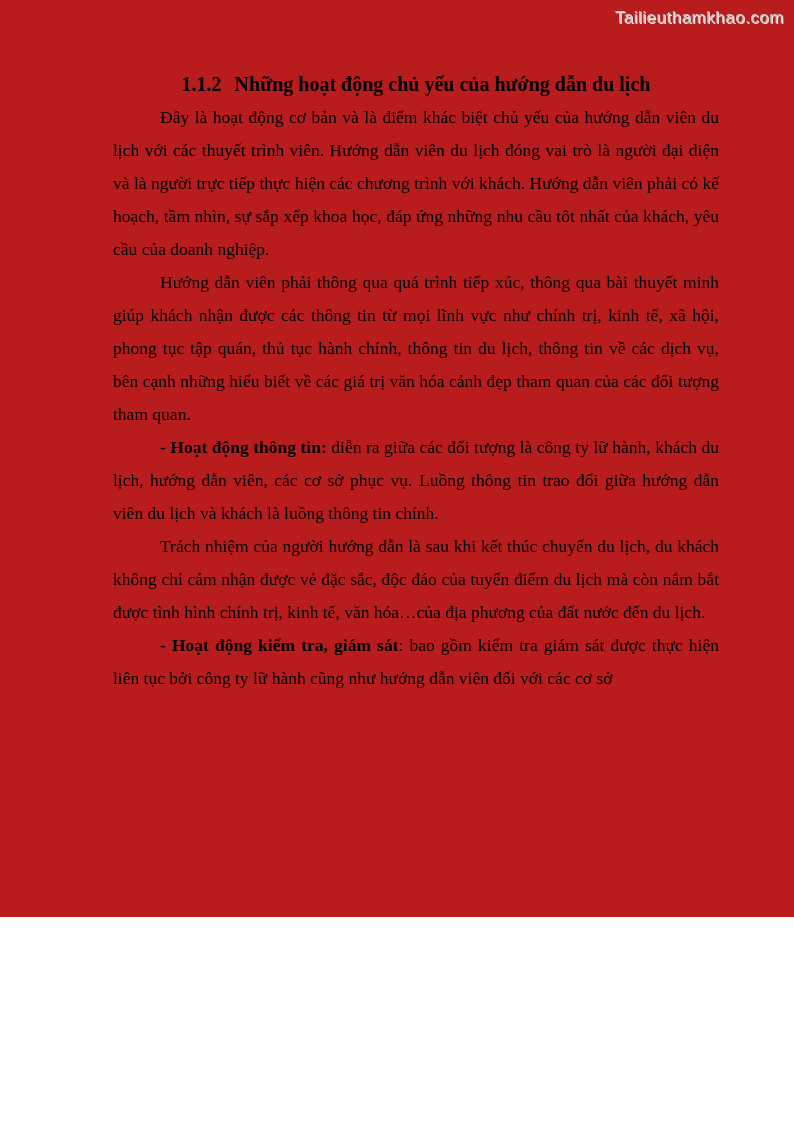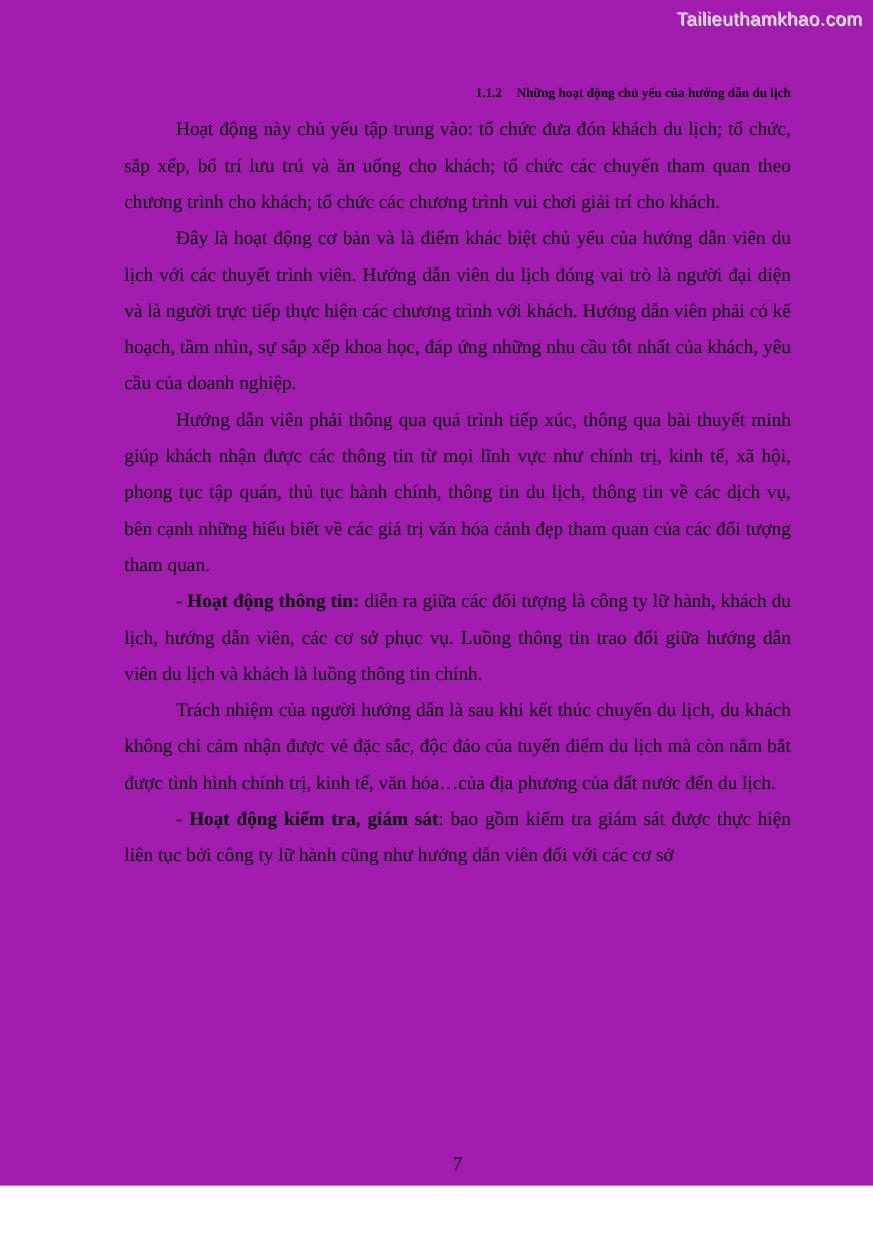--- a/index.html
+++ b/index.html
@@ -3,22 +3,22 @@
 <meta charset="utf-8">
 <style>
   html, body {
     margin: 0;
     padding: 0;
     background: #ffffff;
   }
   .page {
     position: relative;
     width: 794px;
-    height: 1078px;
-    background: #a21caf;
+    height: 917px;
+    background: #b91c1c;
     overflow: hidden;
     font-family: "Liberation Serif", "DejaVu Serif", serif;
     color: #000000;
   }
   .watermark {
     position: absolute;
     top: 8px;
     right: 10px;
     font-family: "Liberation Sans", sans-serif;
     font-size: 17px;
@@ -29,25 +29,25 @@
   .content {
     position: absolute;
     left: 113px;
     top: 68px;
     width: 606px;
     font-size: 17.5px;
     line-height: 33px;
     text-align: justify;
   }
   .heading {
-    font-size: 12px;
+    font-size: 20px;
     font-weight: bold;
     margin: 0;
     line-height: 33px;
-    text-align: right;
+    text-align: center;
   }
   .heading .heading-number {
     margin-right: 13px;
   }
   .content p {
     margin: 0;
     text-indent: 47px;
   }
   .lead {
     font-weight: bold;
@@ -67,21 +67,20 @@
 <div class="page">
 
   <div class="watermark">Tailieuthamkhao.com</div>
 
   <div class="content">
 
     <h1 class="heading"><span class="heading-number">1.1.2</span><span>Những hoạt động chủ yếu của hướng dẫn du lịch</span></h1>
 
 
 
-    <p><span>Hoạt động này chủ yếu tập trung vào: tổ chức đưa đón khách du lịch; tổ chức, sắp xếp, bố trí lưu trú và ăn uống cho khách; tổ chức các chuyến tham quan theo chương trình cho khách; tổ chức các chương trình vui chơi giải trí cho khách.</span></p>
 
     <p><span>Đây là hoạt động cơ bản và là điểm khác biệt chủ yếu của hướng dẫn viên du lịch với các thuyết trình viên. Hướng dẫn viên du lịch đóng vai trò là người đại diện và là người trực tiếp thực hiện các chương trình với khách. Hướng dẫn viên phải có kế hoạch, tầm nhìn, sự sắp xếp khoa học, đáp ứng những nhu cầu tôt nhất của khách, yêu cầu của doanh nghiệp.</span></p>
 
     <p><span>Hướng dẫn viên phải thông qua quá trình tiếp xúc, thông qua bài thuyết minh giúp khách nhận được các thông tin từ mọi lĩnh vực như chính trị, kinh tế, xã hội, phong tục tập quán, thủ tục hành chính, thông tin du lịch, thông tin về các dịch vụ, bên cạnh những hiểu biết về các giá trị văn hóa cảnh đẹp tham quan của các đối tượng tham quan.</span></p>
 
     <p><span class="lead">- Hoạt động thông tin:</span><span> diễn ra giữa các đối tượng là công ty lữ hành, khách du lịch, hướng dẫn viên, các cơ sở phục vụ. Luồng thông tin trao đổi giữa hướng dẫn viên du lịch và khách là luồng thông tin chính.</span></p>
 
     <p><span>Trách nhiệm của người hướng dẫn là sau khi kết thúc chuyến du lịch, du khách không chỉ cảm nhận được vẻ đặc sắc, độc đáo của tuyến điểm du lịch mà còn nắm bắt được tình hình chính trị, kinh tế, văn hóa…của địa phương của đất nước đến du lịch.</span></p>
 
     <p><span class="lead">- Hoạt động kiểm tra, giám sát</span><span>: bao gồm kiểm tra giám sát được thực hiện liên tục bởi công ty lữ hành cũng như hướng dẫn viên đối với các cơ sở</span></p>

